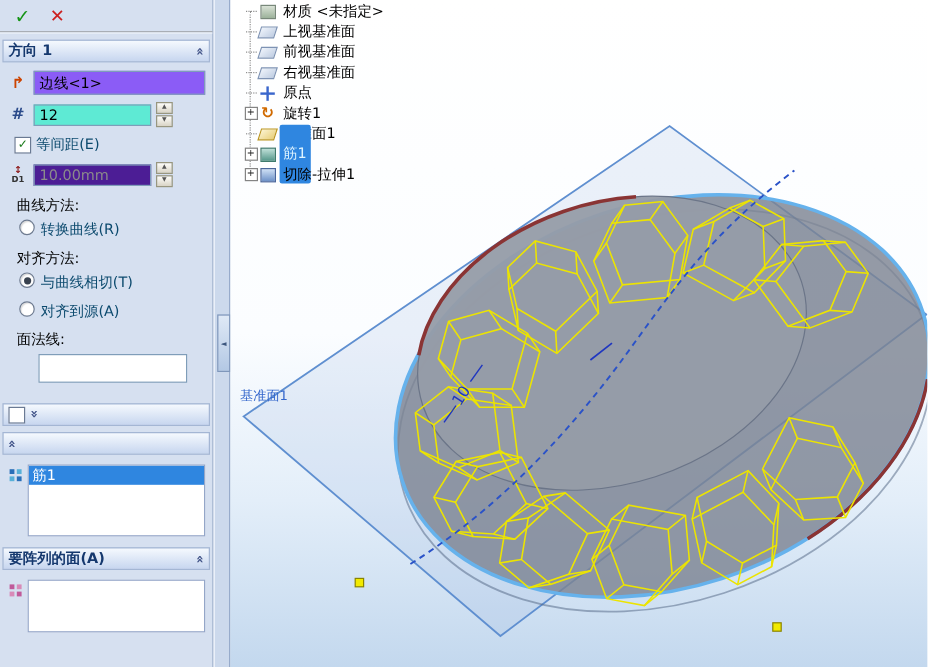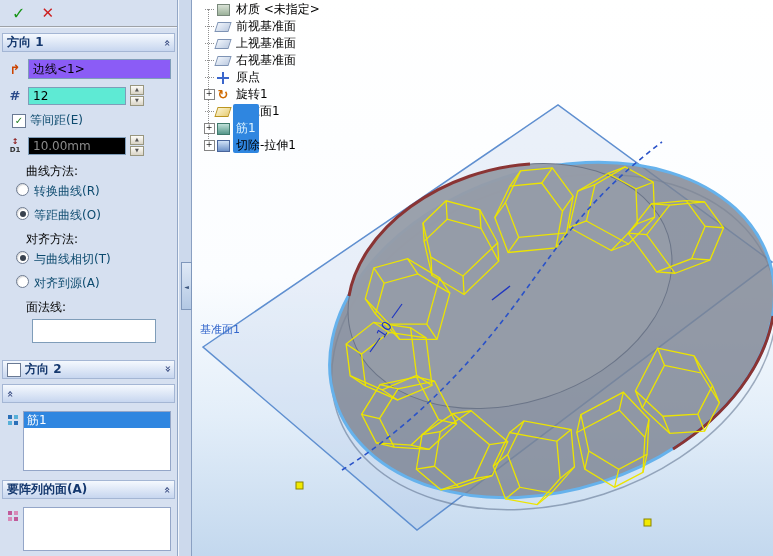--- a/index.html
+++ b/index.html
@@ -30,28 +30,28 @@
   .ic{width:18px;height:18px;flex:none;display:flex;align-items:center;
       justify-content:center;font-size:13px;}
   .ic-edgepick{color:#cc4400;font-weight:bold;}
   .ic-count{color:#2a4a8a;font-weight:bold;}
   .ic-dim{flex-direction:column;font-size:8px;line-height:8px;color:#8a1010;font-weight:bold;}
   .ic-dim .d1{color:#333;font-size:7px;}
   .selbox{flex:1;height:18px;background:#8b5cf6;border:1px solid #7f9db9;
       display:flex;align-items:center;padding-left:4px;font-size:12px;overflow:hidden;}
   input.field{height:16px;border:1px solid #7f9db9;font-size:12px;padding:0 0 0 4px;
       font-family:inherit;background:#5eead4;width:92px;}
-  input.field:disabled{background:#000000;color:#8b8b8b;}
+  input.field:disabled{background:#4c1d95;color:#8b8b8b;}
   .spin{width:14px;display:flex;flex-direction:column;gap:1px;flex:none;}
   .spin b{height:8px;background:linear-gradient(#fefdf9,#d9d4c6);border:1px solid #98967f;
       font-size:5px;line-height:7px;text-align:center;color:#555;font-weight:normal;cursor:pointer;}
   .cb{width:12px;height:12px;background:#fff;border:1px solid #6a7a94;flex:none;
       font-size:10px;line-height:11px;text-align:center;color:#1f7d1f;font-weight:bold;}
   .lbl{font-size:12px;color:#0c4a6e;}
-  .sect-label{margin:7px 0 3px 20px;font-size:12px;color:#000;}
+  .sect-label{margin:7px 0 3px 8px;font-size:12px;color:#000;}
   .radio-row{display:flex;gap:5px;margin:0 0 7px 10px;}
   .radio{width:11px;height:11px;border-radius:50%;background:#fff;border:1px solid #6e7b90;
       position:relative;flex:none;box-shadow:inset 1px 1px 1px rgba(0,0,0,.15);}
   .radio.on::after{content:"";position:absolute;inset:2.5px;border-radius:50%;background:#39424f;}
   .facebox{margin:2px 0 10px 26px;width:122px;height:22px;background:#fff;border:1px solid #7f9db9;}
 
   .listwrap{display:flex;gap:3px;margin:4px 0 2px 0;}
   .listbox{flex:1;background:#fff;border:1px solid #94a6c8;height:58px;overflow:hidden;}
   .listbox.short{height:42px;}
   .list-item{height:16px;line-height:16px;padding-left:3px;font-size:12px;}
@@ -148,44 +148,39 @@
             <b>▲</b>
             <b>▼</b>
           </span>
         </div>
 
         <div class="sect-label">曲线方法:</div>
         <div class="radio-row">
           <span class="radio"></span>
           <span class="lbl">转换曲线(R)</span>
         </div>
-        <div class="radio-row">
-          <span class="radio on"></span>
-          <span class="lbl">等距曲线(O)</span>
-        </div>
 
         <div class="sect-label">对齐方法:</div>
         <div class="radio-row">
           <span class="radio on"></span>
           <span class="lbl">与曲线相切(T)</span>
         </div>
         <div class="radio-row">
           <span class="radio"></span>
           <span class="lbl">对齐到源(A)</span>
         </div>
 
         <div class="sect-label">面法线:</div>
         <div class="facebox"></div>
       </div>
     </div>
 
     <div class="group">
       <div class="group-header">
         <span class="cb" style="background:#fff;color:transparent;margin-right:4px"></span>
-        <span class="title">方向 2</span>
         <span class="chev down">«</span>
       </div>
     </div>
 
     <div class="group">
       <div class="group-header">
         <span class="chev up">«</span>
       </div>
       <div class="group-body">
         <div class="listwrap">
@@ -369,30 +364,30 @@
           </span>
         <span class="tlabel">材质 &lt;未指定&gt;</span>
       </div>
       <div class="trow">
         <span class="tcell">
             <span class="stub"></span>
           </span>
         <span class="ticon">
             <span class="ti-plane"></span>
           </span>
+        <span class="tlabel">上视基准面</span>
+      </div>
+      <div class="trow">
+        <span class="tcell">
+            <span class="stub"></span>
+          </span>
+        <span class="ticon">
+            <span class="ti-plane"></span>
+          </span>
         <span class="tlabel">前视基准面</span>
-      </div>
-      <div class="trow">
-        <span class="tcell">
-            <span class="stub"></span>
-          </span>
-        <span class="ticon">
-            <span class="ti-plane"></span>
-          </span>
-        <span class="tlabel">上视基准面</span>
       </div>
       <div class="trow">
         <span class="tcell">
             <span class="stub"></span>
           </span>
         <span class="ticon">
             <span class="ti-plane"></span>
           </span>
         <span class="tlabel">右视基准面</span>
       </div>

